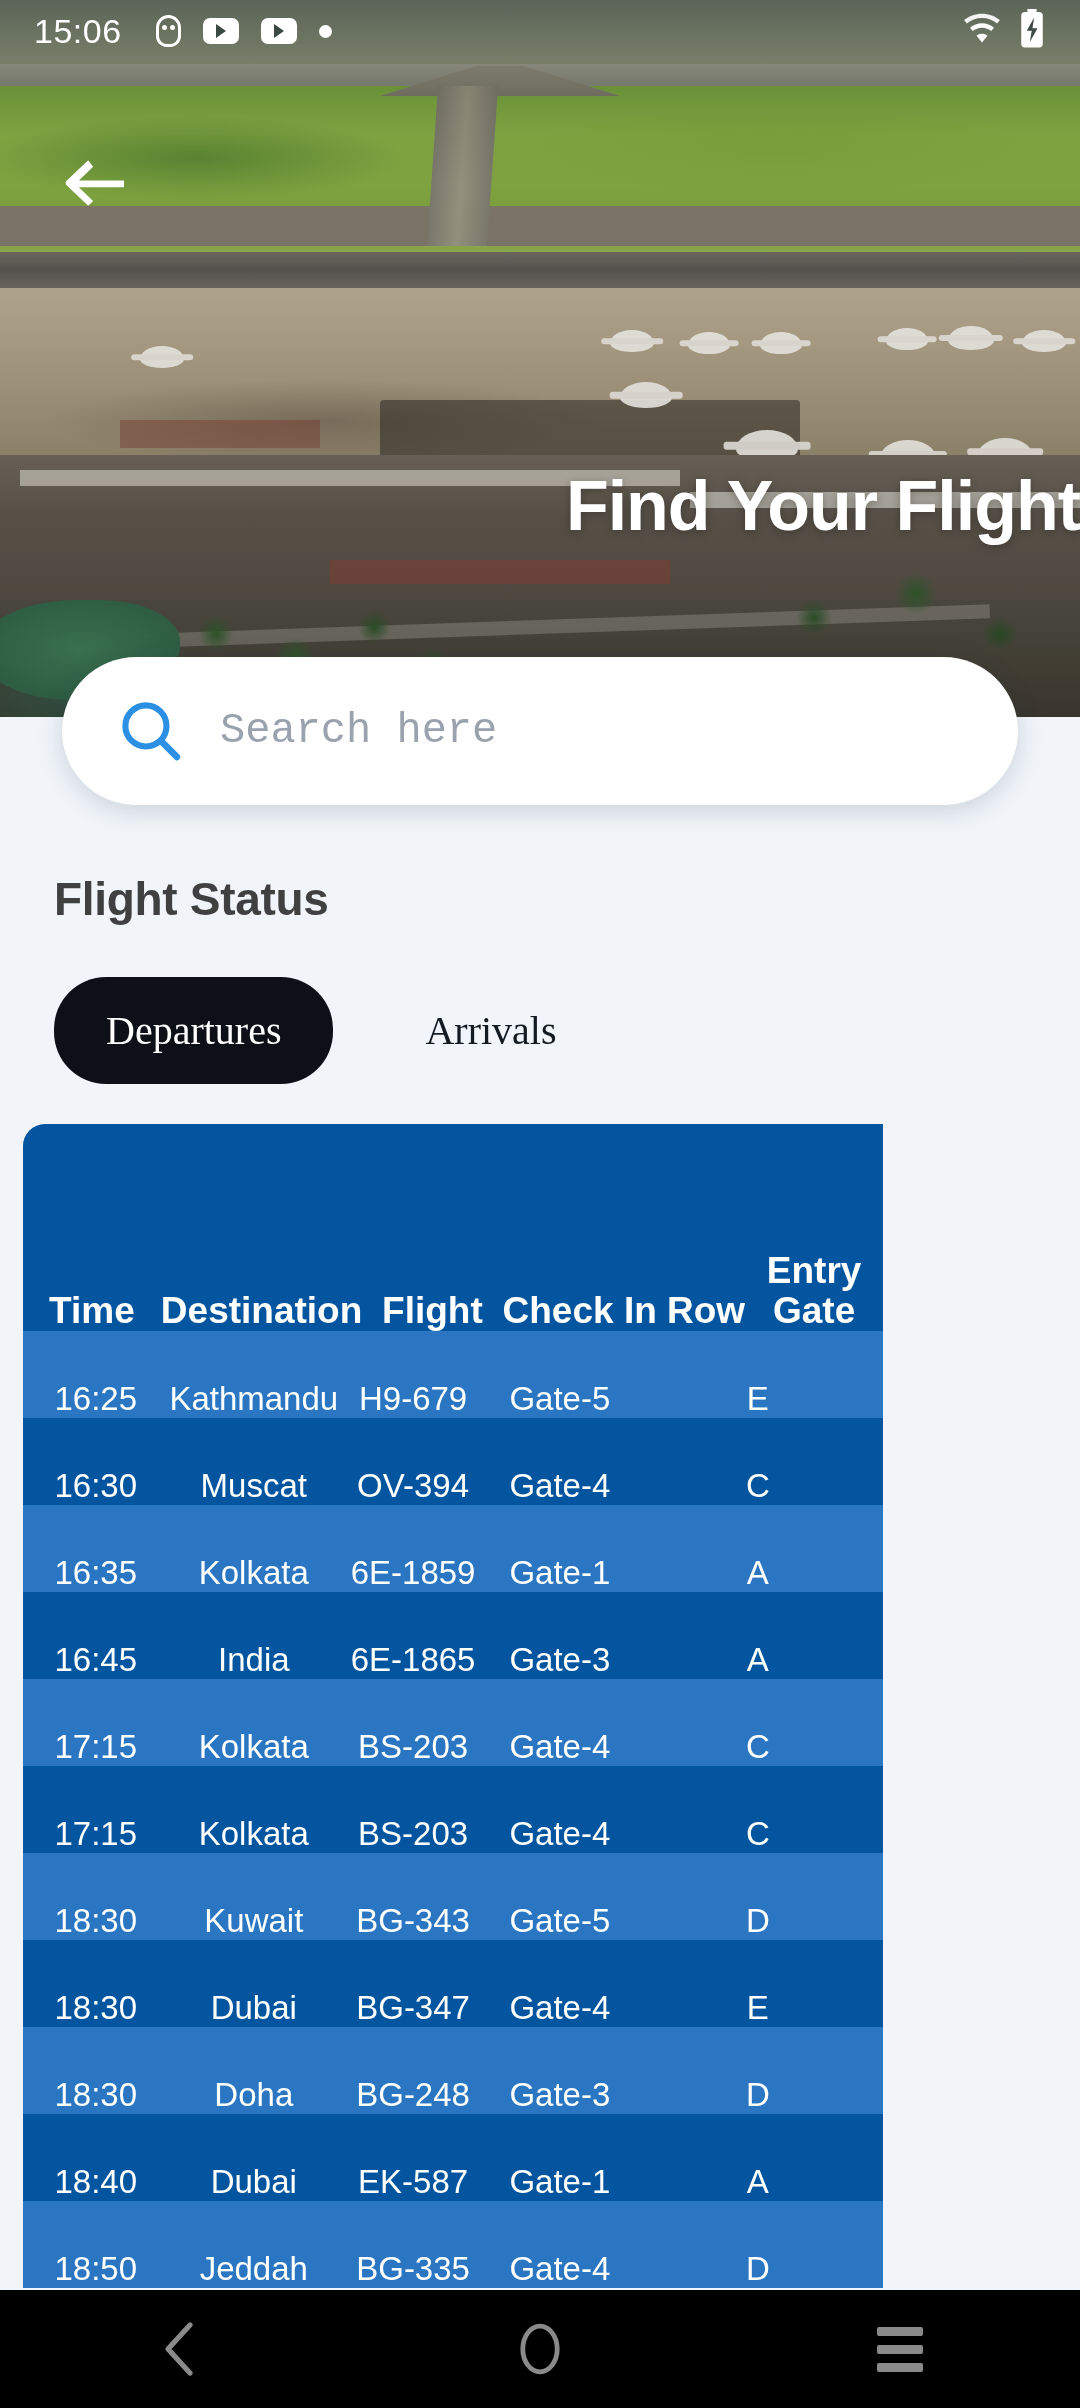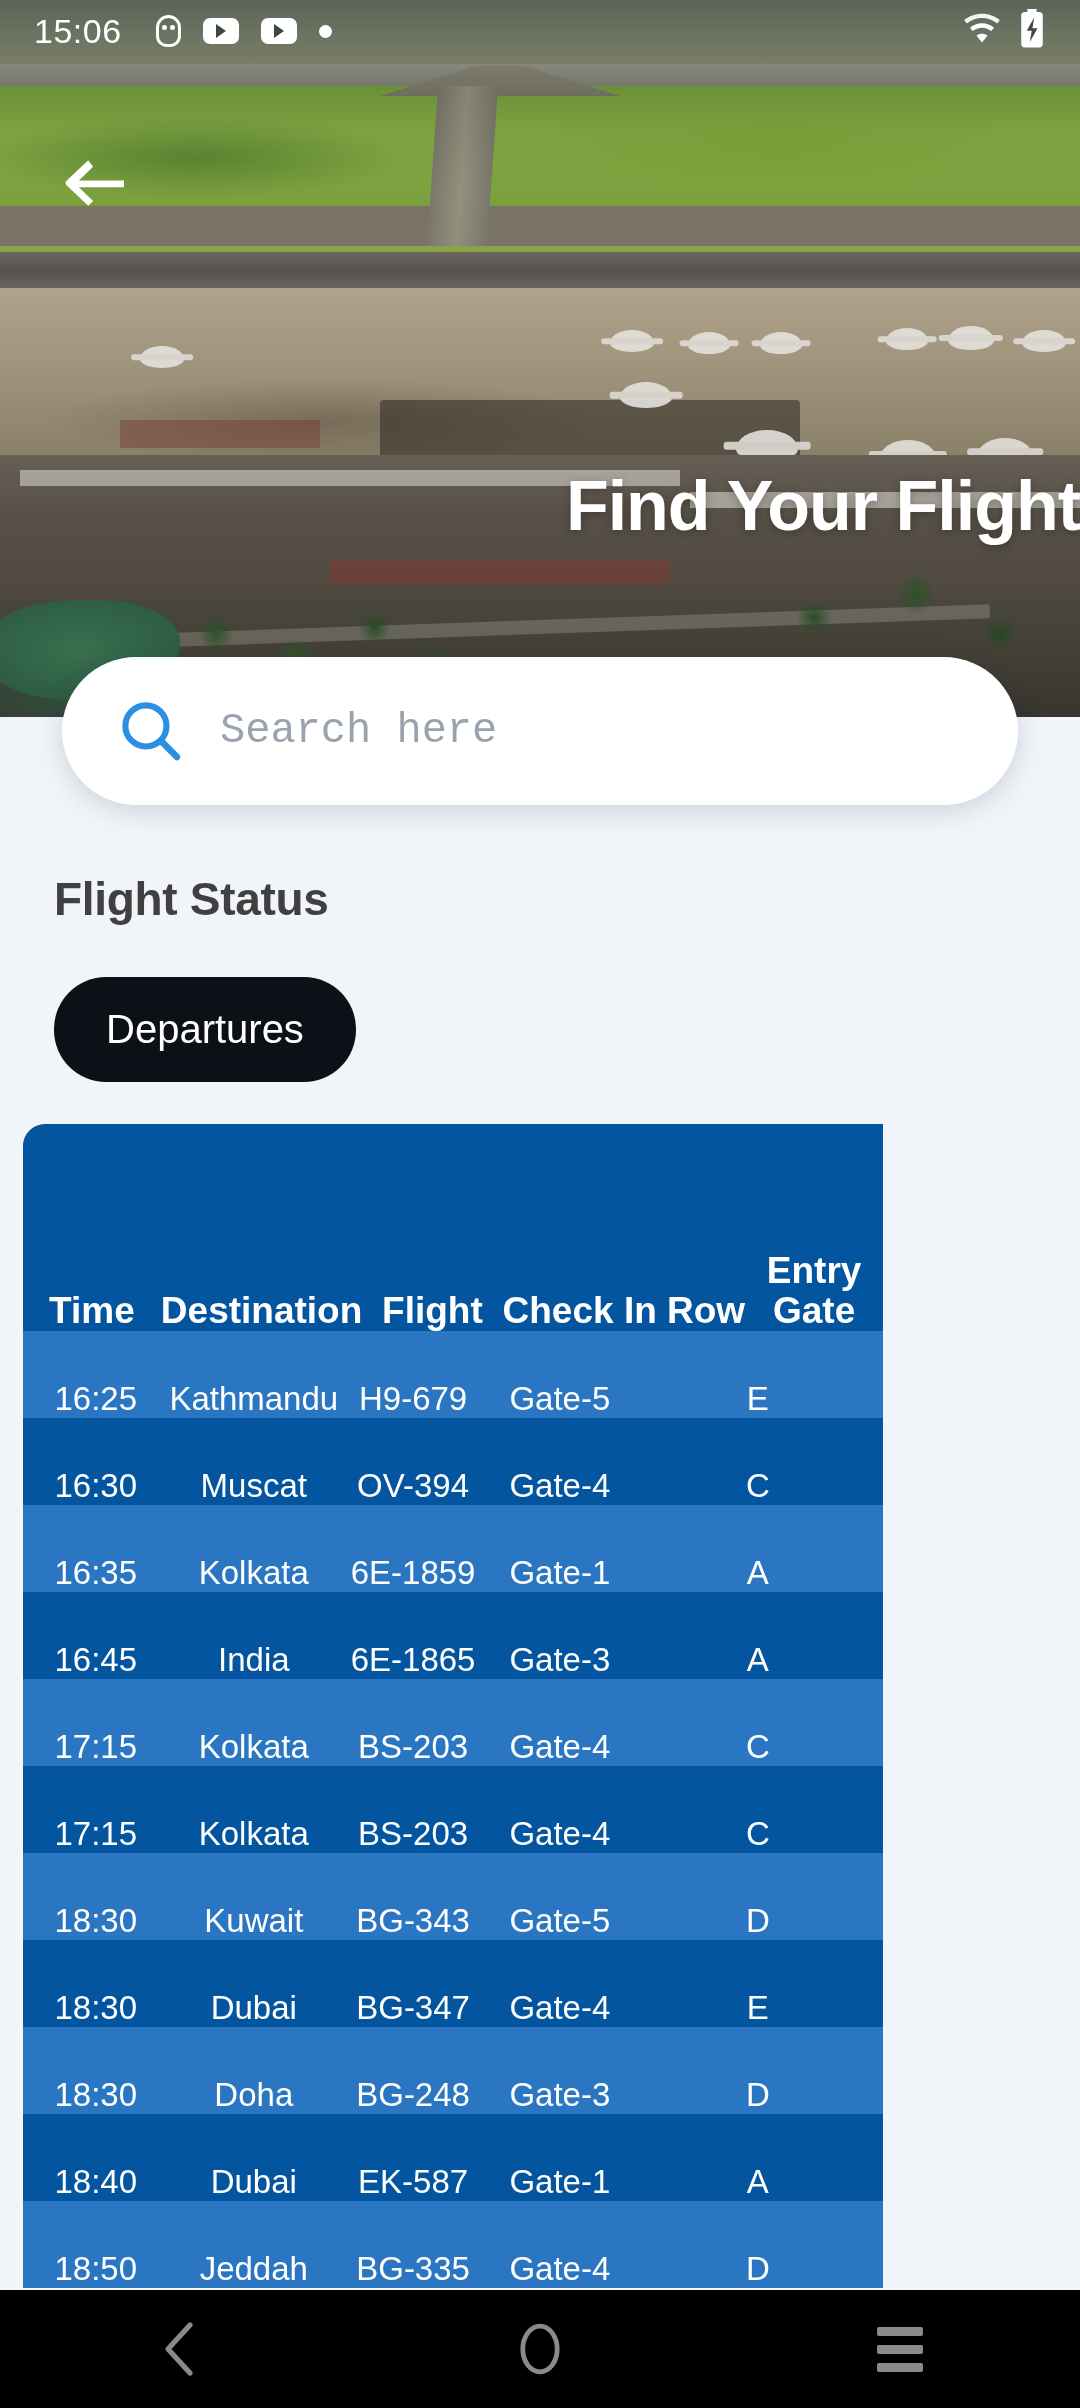--- a/index.html
+++ b/index.html
@@ -222,21 +222,21 @@
   
   .section-title {
     position:absolute; top:872px; left:54px;
     font-size:46px; font-weight:700; color:#404040;
     letter-spacing:-.3px;
   }
 
   
   .tabs {
     position:absolute; top:977px; left:54px;
-    display:flex; align-items:center; gap:12px;
+    display:flex; align-items:center; gap:12px;font-family:Liberation Serif, serif;
   }
   .tab {
     font-size:40px;
     padding:30px 52px;
     border-radius:52px;
     cursor:pointer;
   }
   .tab.active { background:#0d1117; color:#ffffff; font-weight:400; }
   .tab.inactive { color:#141a22; margin-left:28px; }
 
@@ -369,20 +369,21 @@
       <line x1="16.9" y1="16.9" x2="23.2" y2="23.2" stroke="#2B8FE3" stroke-width="2.6" stroke-linecap="round"></line>
     </svg>
   </span>
   <span class="search-ph">Search here</span>
 </div>
 
 <div class="section-title">Flight Status</div>
 
 <div class="tabs">
   <div class="tab active">Departures</div>
+  <div class="tab inactive">Arrivals</div>
 </div>
 
 <div class="table">
   <div class="trow thead">
     <div class="tc c-time">Time</div>
     <div class="tc c-dest">Destination</div>
     <div class="tc c-flight">Flight</div>
     <div class="tc c-row">Check In Row</div>
     <div class="tc c-gate">
       <div>Entry</div>

